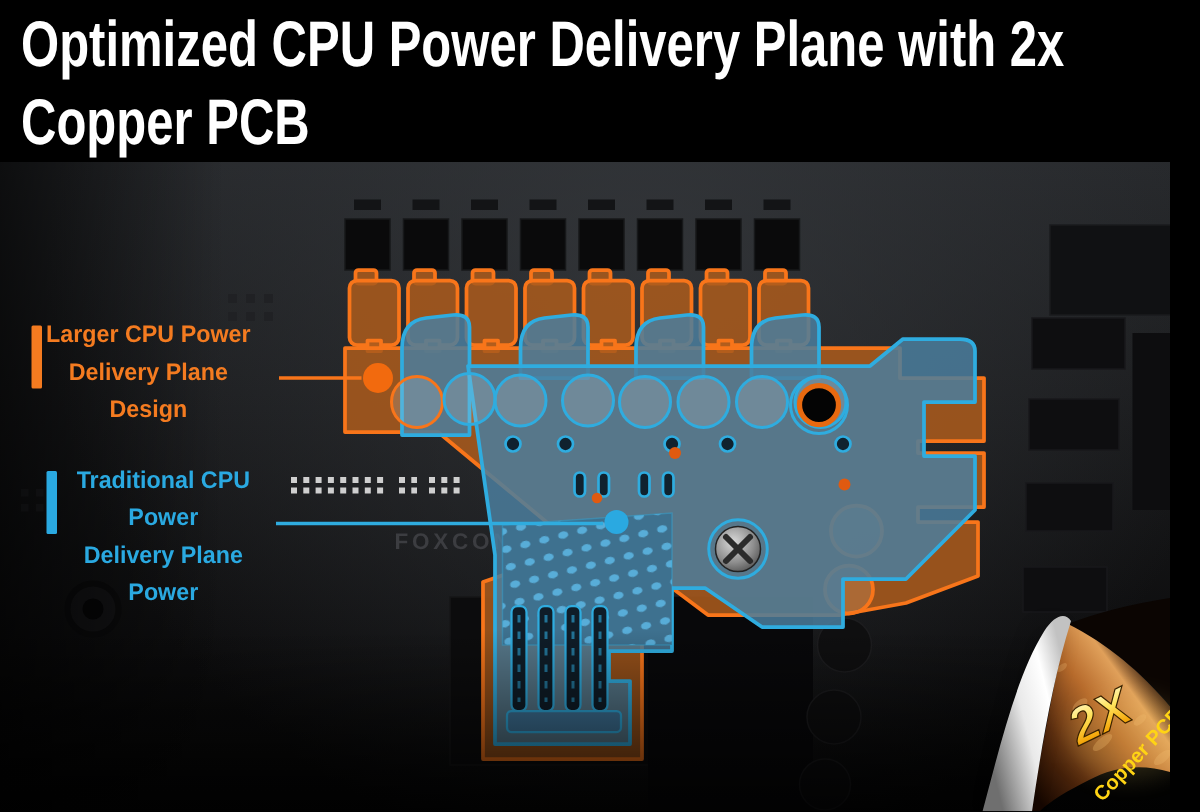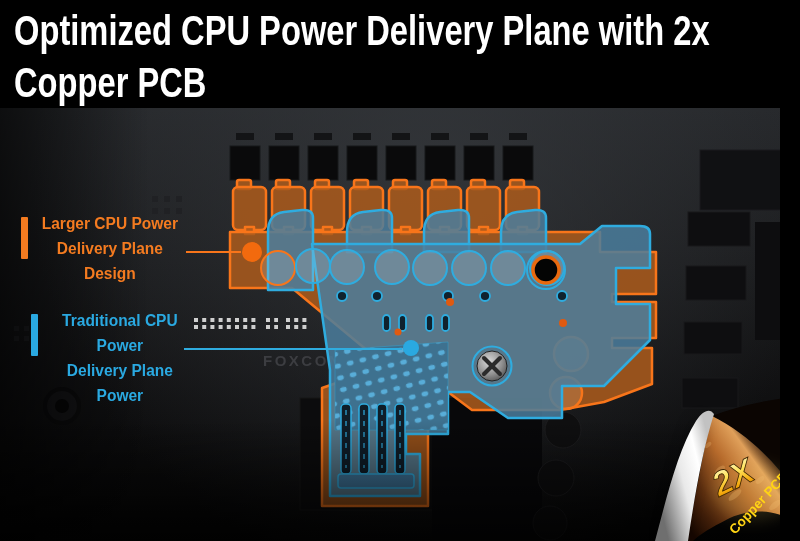--- a/index.html
+++ b/index.html
@@ -5,21 +5,21 @@
   html,body{margin:0;padding:0;background:#000;}
   .stage{position:relative;width:780px;height:541px;background:#000;overflow:hidden;
          font-family:"Liberation Sans",sans-serif;}
   
   .title{position:absolute;top:4px;left:14px;color:#ffffff;font-weight:bold;
          font-size:43px;line-height:52px;white-space:nowrap;
          transform:scaleX(0.76);transform-origin:top left;letter-spacing:0px;}
   
   .art{position:absolute;left:0;top:0;}
   
-  .callout{position:absolute;display:flex;gap:13px;}
+  .callout{position:absolute;display:flex;gap:2px;}
   .callout .bar{width:7px;border-radius:1px;}
   .callout .txt{font-weight:bold;font-size:16px;line-height:25px;text-align:center;
                 width:142px;transform:scaleX(0.97);transform-origin:left center;}
   .callout-orange{left:21px;top:211px;}
   .callout-orange .bar{background:#f47b20;height:42px;margin-top:6px;}
   .callout-orange .txt{color:#f47b20;}
   .callout-blue{left:31px;top:308px;}
   .callout-blue .bar{background:#2aa9e1;height:42px;margin-top:6px;}
   .callout-blue .txt{color:#2aa9e1;}
 </style>

